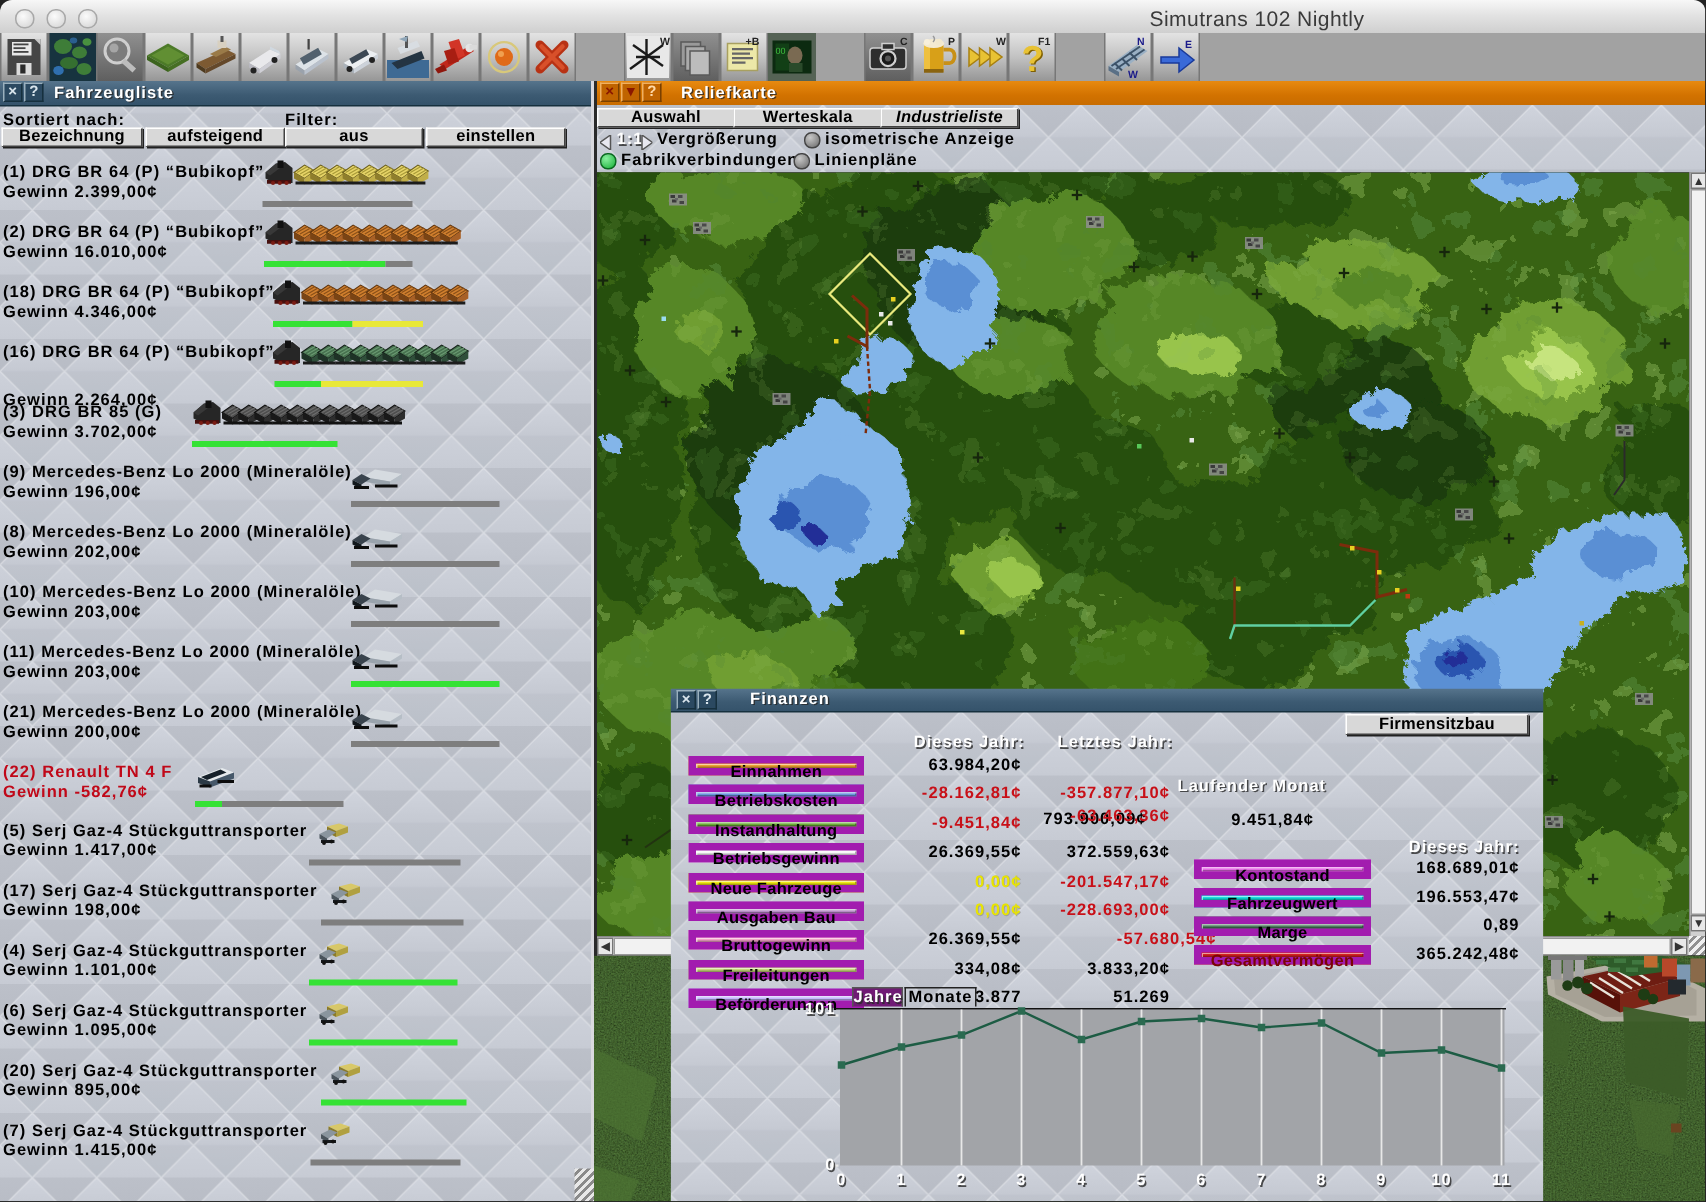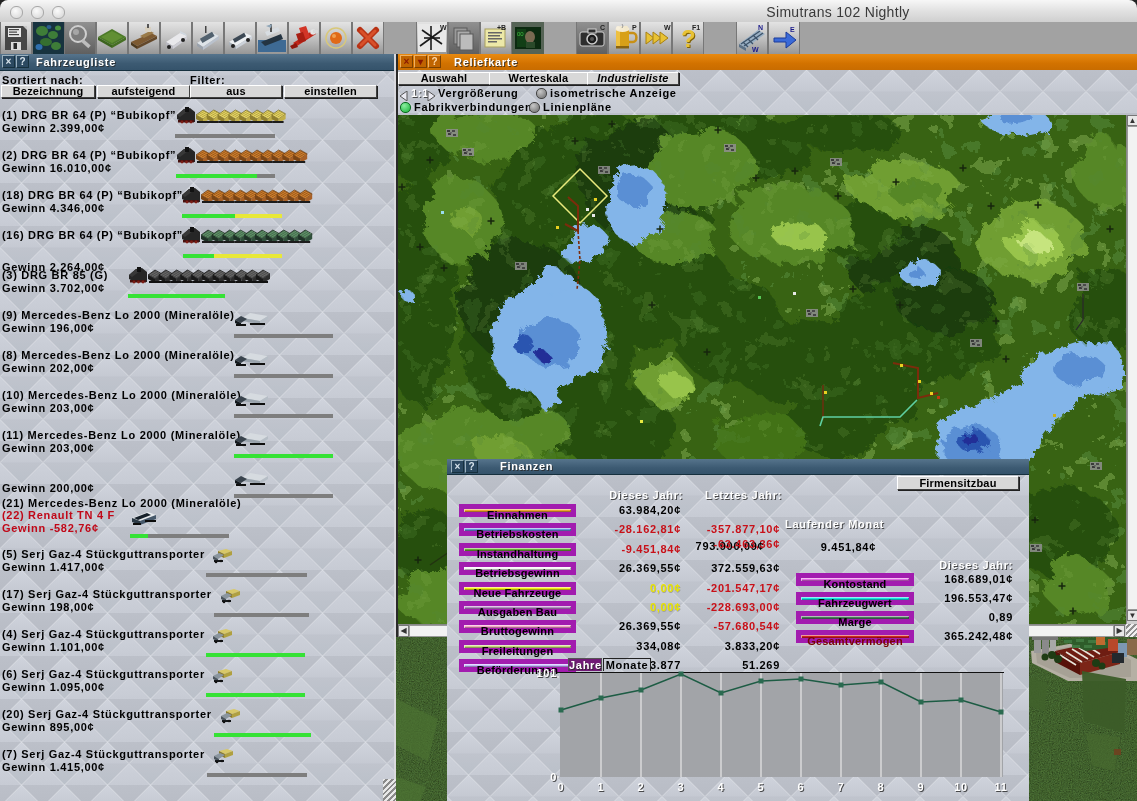--- a/index.html
+++ b/index.html
@@ -336,21 +336,21 @@
 <div class="abs" style="left:234px;top:280px;width:99px;height:4px;background:#7e7e7e;"></div>
 <div class="abs t11" style="left:2px;top:295px;">(8) Mercedes-Benz Lo 2000 (Mineralöle)</div>
 <div class="abs t11" style="left:2px;top:308px;">Gewinn 202,00¢</div>
 <div class="abs" style="left:234px;top:320px;width:99px;height:4px;background:#7e7e7e;"></div>
 <div class="abs t11" style="left:2px;top:335px;">(10) Mercedes-Benz Lo 2000 (Mineralöle)</div>
 <div class="abs t11" style="left:2px;top:348px;">Gewinn 203,00¢</div>
 <div class="abs" style="left:234px;top:360px;width:99px;height:4px;background:#7e7e7e;"></div>
 <div class="abs t11" style="left:2px;top:375px;">(11) Mercedes-Benz Lo 2000 (Mineralöle)</div>
 <div class="abs t11" style="left:2px;top:388px;">Gewinn 203,00¢</div>
 <div class="abs" style="left:234px;top:400px;width:99px;height:4px;background:#35e235;"></div>
-<div class="abs t11" style="left:2px;top:415px;margin-top:28px;">(21) Mercedes-Benz Lo 2000 (Mineralöle)</div>
+<div class="abs t11" style="left:2px;top:415px;">(21) Mercedes-Benz Lo 2000 (Mineralöle)</div>
 <div class="abs t11" style="left:2px;top:428px;">Gewinn 200,00¢</div>
 <div class="abs" style="left:234px;top:440px;width:99px;height:4px;background:#7e7e7e;"></div>
 <div class="abs t11 red" style="left:2px;top:455px;">(22) Renault TN 4 F</div>
 <div class="abs t11 red" style="left:2px;top:468px;">Gewinn -582,76¢</div>
 <div class="abs" style="left:130px;top:480px;width:18px;height:4px;background:#35e235;"></div>
 <div class="abs" style="left:148px;top:480px;width:81px;height:4px;background:#7e7e7e;"></div>
 <div class="abs t11" style="left:2px;top:494px;">(5) Serj Gaz-4 Stückguttransporter</div>
 <div class="abs t11" style="left:2px;top:507px;">Gewinn 1.417,00¢</div>
 <div class="abs" style="left:206px;top:519px;width:101px;height:4px;background:#7e7e7e;"></div>
 <div class="abs t11" style="left:2px;top:534px;">(17) Serj Gaz-4 Stückguttransporter</div>
@@ -815,21 +815,21 @@
 <div class="abs t11" style="left:134px;top:103px;width:100px;text-align:right;">26.369,55¢</div>
 <div class="abs t11" style="left:233px;top:103px;width:100px;text-align:right;">372.559,63¢</div>
 <div class="rowbtn" style="left:12px;top:123px;background:#f2ea14;">Neue Fahrzeuge</div>
 <div class="abs t11" style="left:134px;top:123px;width:100px;text-align:right;color:#e8e400;text-shadow:0.5px 0.5px 0 #a0a0a0;">0,00¢</div>
 <div class="abs t11" style="left:233px;top:123px;width:100px;text-align:right;color:#c81018;">-201.547,17¢</div>
 <div class="rowbtn" style="left:12px;top:142px;background:#b58cc4;">Ausgaben Bau</div>
 <div class="abs t11" style="left:134px;top:142px;width:100px;text-align:right;color:#e8e400;text-shadow:0.5px 0.5px 0 #a0a0a0;">0,00¢</div>
 <div class="abs t11" style="left:233px;top:142px;width:100px;text-align:right;color:#c81018;">-228.693,00¢</div>
 <div class="rowbtn" style="left:12px;top:161px;background:#f4a3c8;">Bruttogewinn</div>
 <div class="abs t11" style="left:134px;top:161px;width:100px;text-align:right;">26.369,55¢</div>
-<div class="abs t11" style="left:233px;top:161px;width:100px;text-align:right;color:#c81018;">-57.680,54¢</div>
+<div class="abs t11" style="left:233px;top:161px;width:100px;text-align:right;color:#c81018;padding-left:31px;">-57.680,54¢</div>
 <div class="rowbtn" style="left:12px;top:181px;background:#c9d87c;">Freileitungen</div>
 <div class="abs t11" style="left:134px;top:181px;width:100px;text-align:right;">334,08¢</div>
 <div class="abs t11" style="left:233px;top:181px;width:100px;text-align:right;">3.833,20¢</div>
 <div class="rowbtn" style="left:12px;top:200px;background:#c4b5fd;">Beförderungen</div>
 <div class="abs t11" style="left:134px;top:200px;width:100px;text-align:right;">3.877</div>
 <div class="abs t11" style="left:233px;top:200px;width:100px;text-align:right;">51.269</div>
 <div class="abs t11 wt" style="left:338px;top:59px;">Laufender Monat</div>
 <div class="abs t11" style="left:329px;top:82px;width:100px;text-align:right;">9.451,84¢</div>
 <div class="abs t11 wt" style="left:466px;top:100px;width:100px;text-align:right;">Dieses Jahr:</div>
 <div class="rowbtn" style="left:349px;top:114px;width:118px;background:#e46ce4;">Kontostand</div>

